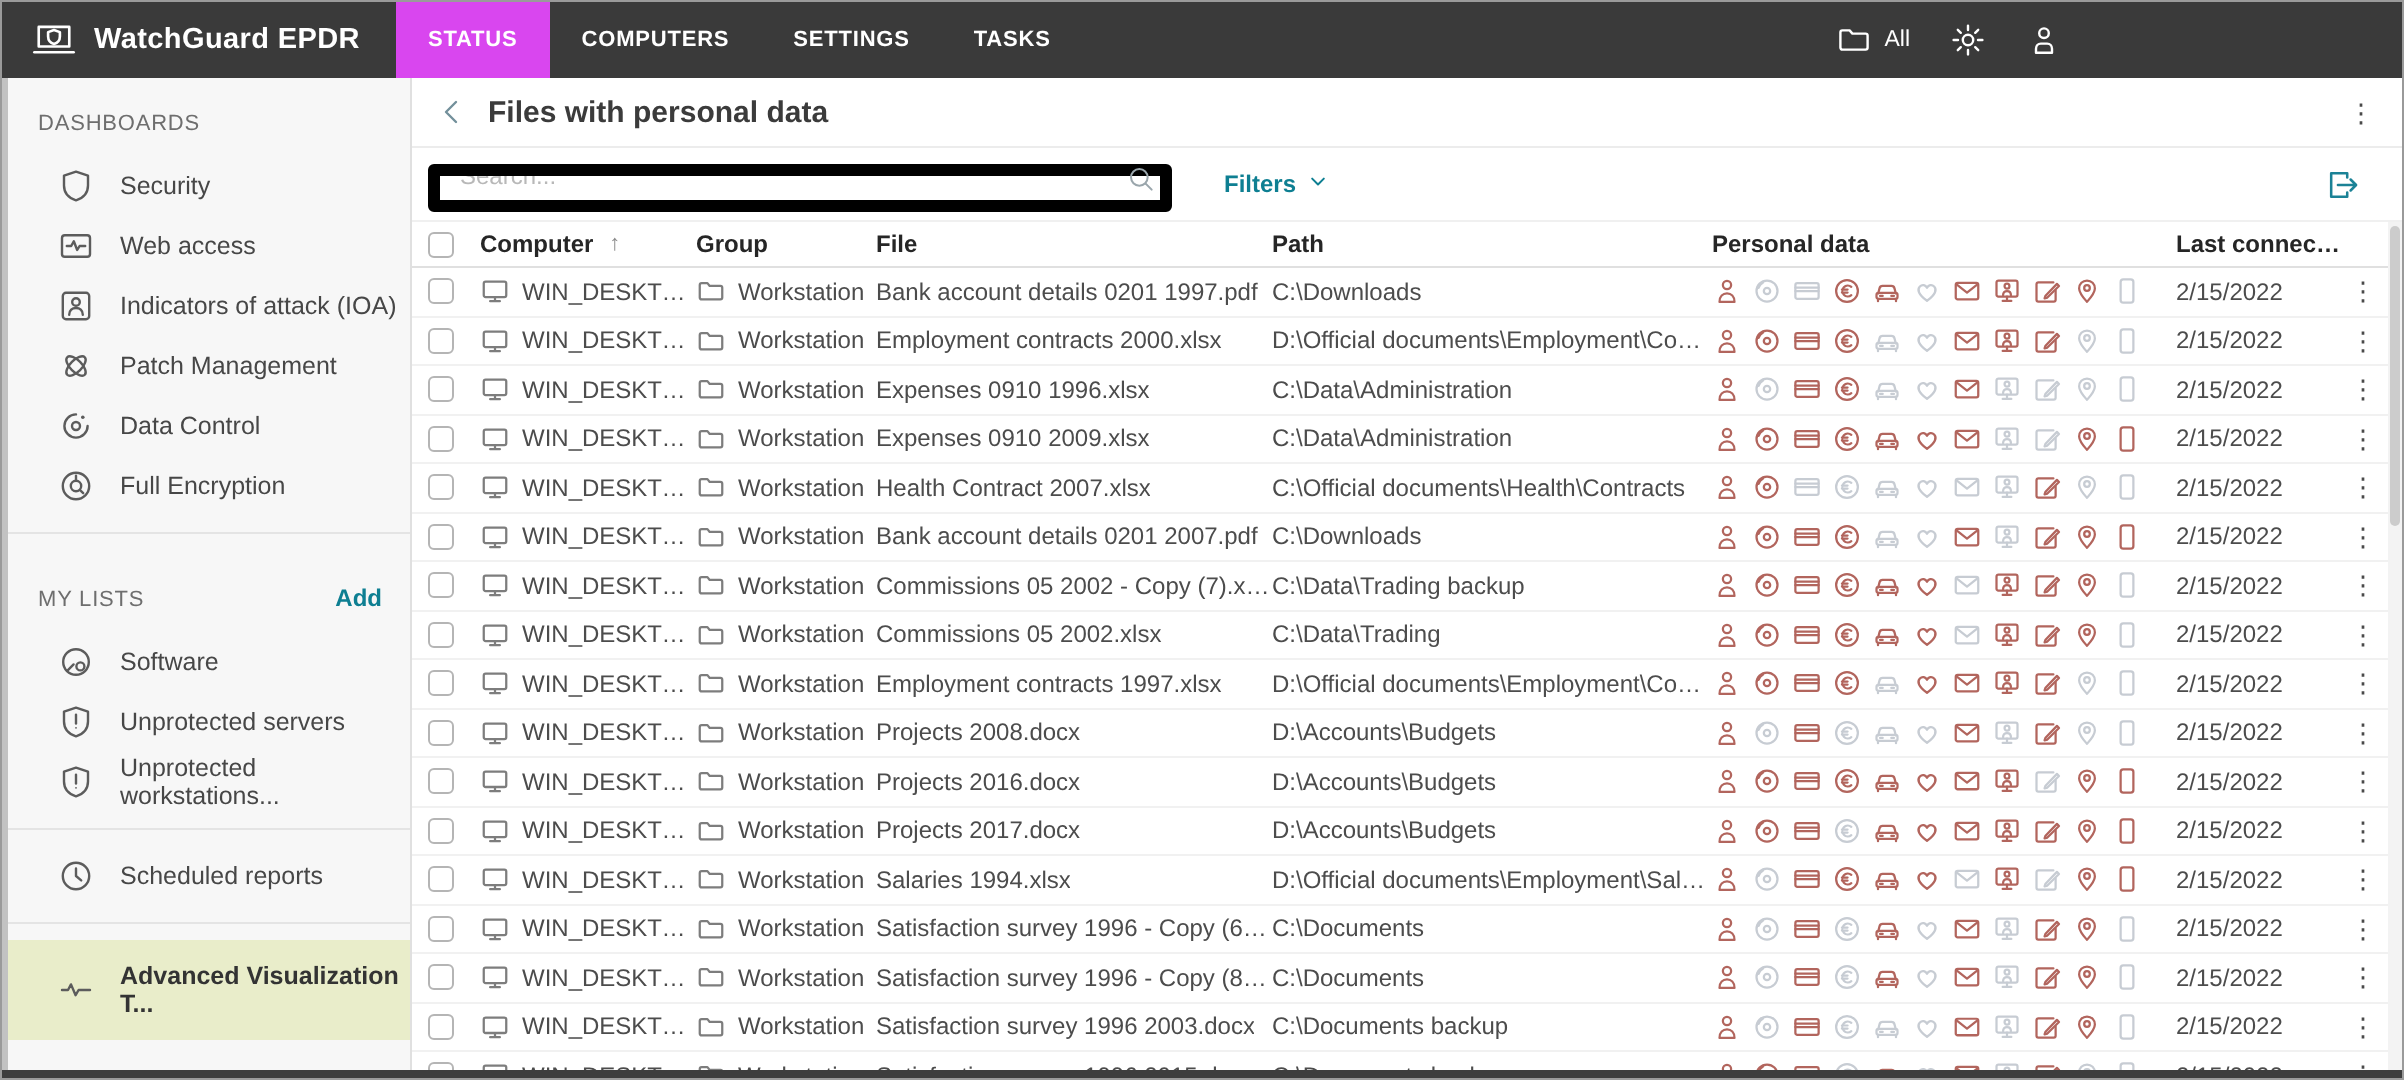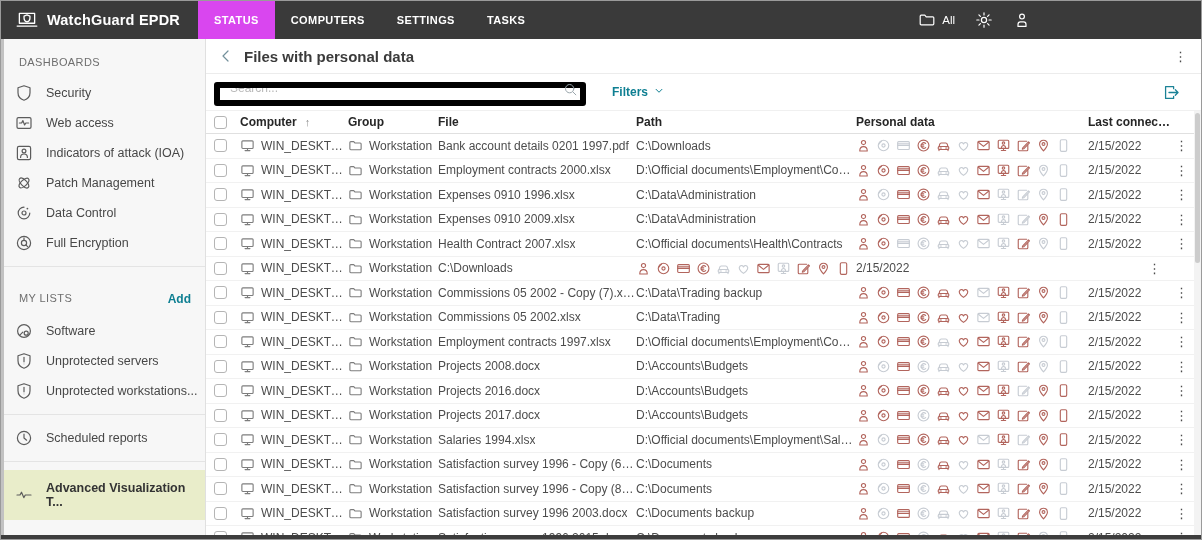--- a/index.html
+++ b/index.html
@@ -19,24 +19,24 @@
   .scope { display:flex; align-items:center; gap:6px; font-size:11.5px; }
   .tb-icon { width:18px; height:18px; color:#fff; }
   .tb-icon svg, .logo svg { width:100%; height:100%; }
 
   
   .body { display:flex; height:502px; }
 
   
   .sidebar { position:relative; width:205px; background:#f7f7f7; border-right:1px solid #e0e0e0; flex:none; overflow:hidden; }
   .sidebar::before { content:""; position:absolute; left:0; top:0; bottom:0; width:3px; background:#c2c2c2; }
-  .sb-header { display:flex; align-items:flex-start; padding:17px 14px 10px 18px; }
+  .sb-header { display:flex; align-items:flex-end; padding:17px 14px 10px 18px; }
   .sb-title { font-size:11px; color:#6e6e6e; letter-spacing:.4px; }
   .sb-action { margin-left:auto; font-size:12px; font-weight:bold; color:#0e7f92; cursor:pointer; }
-  .sb-item { display:flex; align-items:center; gap:13px; height:30px; padding-left:14px; font-size:12.5px; color:#474747; cursor:pointer; }
+  .sb-item { display:flex; align-items:center; gap:13px; height:30px; padding-left:28px; font-size:12.5px; color:#474747; cursor:pointer; }
   .sb-item .sb-ico { width:18px; height:18px; color:#5c5c5c; flex:none; }
   .sb-ico svg { width:100%; height:100%; }
   .sb-divider { border-top:1px solid #e4e4e4; margin:8px 0; }
   .sb-item.highlight { background:#e9edca; height:50px; font-weight:bold; color:#333; }
 
   
   .main { position:relative; flex:1; background:#fff; overflow:hidden; }
   .title-row { display:flex; align-items:center; height:35px; padding:0 14px 0 12px; border-bottom:1px solid #ececec; }
   .back-btn { width:16px; height:16px; color:#73909b; cursor:pointer; flex:none; }
   .back-btn svg { width:100%; height:100%; }
@@ -686,20 +686,23 @@
                 </svg></span>
               <span class="txt">WIN_DESKTOP_10</span>
             </span>
             <span class="cell">
               <span class="row-ico"><svg viewBox="0 0 16 16">
                   <path d="M2 4.8c0-.6.4-1 1-1h3.1l1.2 1.5H13c.6 0 1 .4 1 1v5.2c0 .6-.4 1-1 1H3c-.6 0-1-.4-1-1z"></path>
                 </svg></span>
               <span class="txt">Workstation</span>
             </span>
             <span class="cell">
+              <span class="txt">Bank account details 0201 2007.pdf</span>
+            </span>
+            <span class="cell">
               <span class="txt">C:\Downloads</span>
             </span>
             <span class="cell pd-cell">
               <span class="pd-icon pd-on"><svg viewBox="0 0 16 16">
                   <circle cx="8" cy="4.8" r="2.2"></circle>
                   <path d="M4 13.8c0-3 1.8-4.6 4-4.6s4 1.6 4 4.6z"></path>
                 </svg></span>
               <span class="pd-icon pd-on"><svg viewBox="0 0 16 16">
                   <circle cx="8" cy="8" r="5.6"></circle>
                   <circle cx="8" cy="8" r="1.7"></circle>

